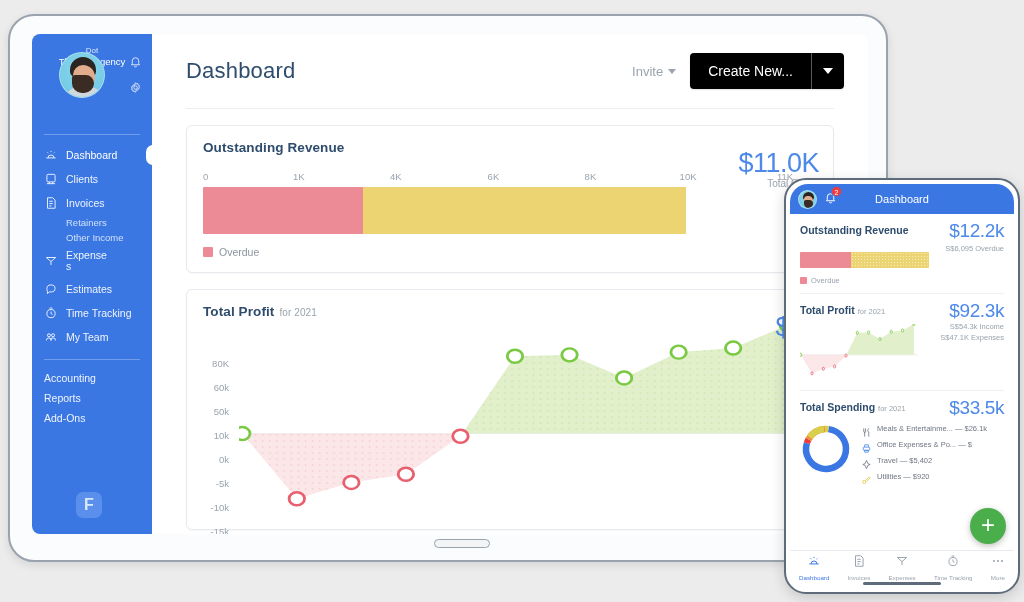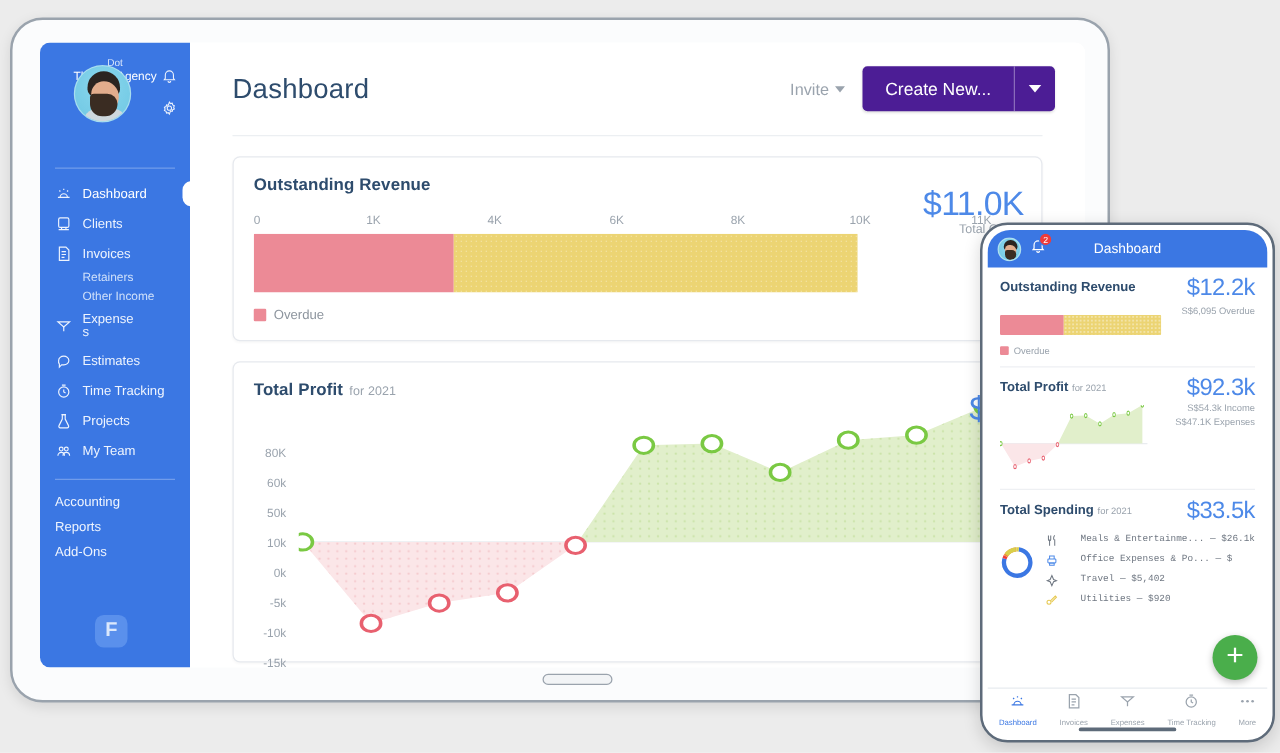--- a/index.html
+++ b/index.html
@@ -86,21 +86,21 @@
 
   
   .main { flex:1; position: relative; background:#fff; padding: 0 0 0 0; }
   .topbar { display:flex; align-items:center; height: 74px; padding: 0 24px 0 34px; }
   .page-title { font-size: 22px; color:#2e4c6d; font-weight: 400; letter-spacing:.2px; }
   .topbar-right { margin-left:auto; display:flex; align-items:center; gap: 14px; }
   .invite { font-size: 13px; color:#9aa3ad; display:flex; align-items:center; gap:5px; }
   .caret { width:0;height:0;border-left:4px solid transparent;border-right:4px solid transparent;border-top:5px solid #9aa3ad; }
   .btn-green {
     display:flex; align-items:stretch;
-    background:#4c1d95; border-radius: 4px; overflow:hidden;
+    background:#000000; border-radius: 4px; overflow:hidden;
     box-shadow: 0 1px 2px rgba(0,0,0,.12);
   }
   .btn-green .lab { padding: 10px 18px; color:#fff; font-size:14px; }
   .btn-green .split { width:1px; background: rgba(255,255,255,.35); }
   .btn-green .arrow { display:flex; align-items:center; justify-content:center; width:32px; }
   .arrow-w { width:0;height:0;border-left:5px solid transparent;border-right:5px solid transparent;border-top:6px solid #fff; }
   .hr { height:1px; background:#eceff2; margin: 0 34px; }
 
   
   .card {
@@ -170,21 +170,21 @@
   .ph-sect { padding: 10px 0 8px 0; border-bottom: 1px solid #eef0f3; position:relative; }
   .ph-h { font-size: 10.5px; color:#2e4c6d; font-weight:bold; }
   .ph-hs { font-size: 7.5px; color:#9aa3ad; font-weight:normal; margin-left:3px;}
   .ph-big { position:absolute; right:0; top: 6px; font-size: 19px; color:#4d89e8; font-weight:300; letter-spacing:-.4px;}
   .ph-note { position:absolute; right:0; font-size: 7.5px; color:#9aa3ad; }
   .ph-bar { height: 16px; display:flex; width: 63%; margin-top: 16px; border-radius:1px; overflow:hidden;}
   .ph-legend { display:flex; align-items:center; gap:4px; margin-top: 8px;}
   .ph-legend .sw { width:7px;height:7px;background:#ec8a96;border-radius:1px;}
   .ph-legend .lt { font-size:7.5px; color:#9aa3ad;}
 
-  .spend-row { display:flex; align-items:flex-end; gap:17px; margin-bottom: 5px; font-family: Liberation Mono, monospace; }
+  .spend-row { display:flex; align-items:flex-start; gap:5px; margin-bottom: 5px; }
   .spend-ic { width: 11px; height:11px; flex:0 0 11px; }
   .spend-tx { font-size: 7.5px; color:#6f7782; white-space:nowrap; }
 
   .fab {
     position:absolute; right: 8px; bottom: 44px;
     width: 36px; height: 36px; border-radius:50%;
     background:#4aae4b; color:#fff; font-size: 24px; font-weight:300;
     text-align:center; line-height: 34px;
     box-shadow: 0 2px 6px rgba(0,0,0,.25);
   }
@@ -290,29 +290,20 @@
           <span class="ico">
             <svg width="14" height="14" viewBox="0 0 24 24" fill="none" stroke="#eef4fe" stroke-width="1.6">
                 <circle cx="12" cy="13" r="7"></circle>
                 <path d="M12 9.5V13l2.5 1.5"></path>
                 <path d="M9.5 3.5h5"></path>
               </svg>
           </span>
           <span class="lbl">Time Tracking</span>
         </div>
 
-        <div class="nav-item">
-          <span class="ico">
-            <svg width="14" height="14" viewBox="0 0 24 24" fill="none" stroke="#eef4fe" stroke-width="1.6">
-                <path d="M10 3v6L5.5 18A2 2 0 0 0 7.3 21h9.4a2 2 0 0 0 1.8-3L14 9V3z"></path>
-                <path d="M9 3h6"></path>
-              </svg>
-          </span>
-          <span class="lbl">Projects</span>
-        </div>
 
         <div class="nav-item">
           <span class="ico">
             <svg width="14" height="14" viewBox="0 0 24 24" fill="none" stroke="#eef4fe" stroke-width="1.6">
                 <circle cx="8.5" cy="9" r="2.6"></circle>
                 <circle cx="15.5" cy="9" r="2.6"></circle>
                 <path d="M4 18a4.5 4.5 0 0 1 9 0"></path>
                 <path d="M11 18a4.5 4.5 0 0 1 9 0"></path>
               </svg>
           </span>

